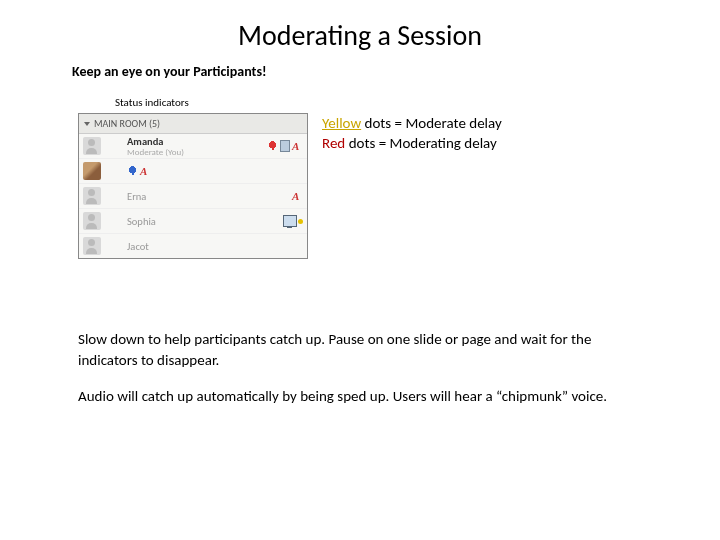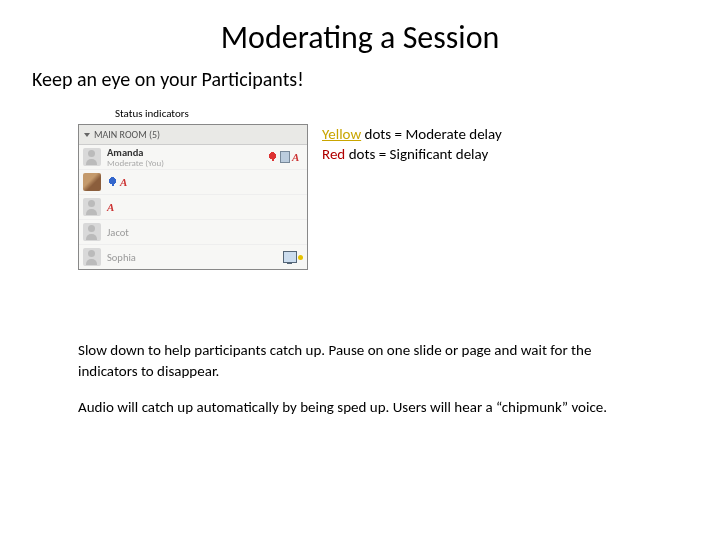--- a/index.html
+++ b/index.html
@@ -6,30 +6,31 @@
     margin: 0;
     padding: 0;
     width: 720px;
     height: 540px;
     font-family: Calibri, Arial, sans-serif;
     background: #fff;
     color: #000;
     position: relative;
   }
   .title {
-    font-size: 32px;
+    font-size: 28px;
     text-align: center;
     margin-top: 18px;
     margin-bottom: 10px;
     font-weight: 400;
   }
   .subtitle {
-    font-size: 20px;
-    margin-left: 32px;
+    font-size: 14px;
+    margin-left: 72px;
     margin-bottom: 16px;
+    font-weight: bold;
   }
   .status-label {
     font-size: 11px;
     margin-left: 115px;
     margin-bottom: 4px;
   }
   .content-row {
     display: flex;
     flex-direction: row;
     align-items: flex-start;
@@ -58,20 +59,21 @@
     border-bottom: 3px solid transparent;
     margin-right: 5px;
     transform: rotate(90deg);
   }
   .row {
     display: flex;
     align-items: center;
     padding: 2px 4px;
     border-bottom: 1px solid #eee;
     min-height: 20px;
+    gap: 20px;
   }
   .row:last-child { border-bottom: none; }
   .avatar {
     width: 18px;
     height: 18px;
     border-radius: 2px;
     margin-right: 6px;
     flex-shrink: 0;
   }
   .avatar.generic {
@@ -207,50 +209,53 @@
         </div>
         <div class="row">
           <div class="avatar photo"></div>
           <div class="icons">
             <span class="ic mic-blue"></span>
             <span class="ic a-red">A</span>
           </div>
         </div>
         <div class="row">
           <div class="avatar generic"></div>
+          <div class="name-block">
+            <div class="p-name dim">Erna</div>
+          </div>
           <div class="icons">
             <span class="ic a-red">A</span>
           </div>
-        </div>
-        <div class="row">
-          <div class="avatar generic"></div>
-          <div class="name-block">
-            <div class="p-name dim">Jacot</div>
-          </div>
-          <div class="icons"></div>
         </div>
         <div class="row">
           <div class="avatar generic"></div>
           <div class="name-block">
             <div class="p-name dim">Sophia</div>
           </div>
           <div class="icons">
             <span style="display: inline-flex; align-items: center;">
               <span class="ic monitor"></span>
               <span class="dot-y"></span>
             </span>
           </div>
+        </div>
+        <div class="row">
+          <div class="avatar generic"></div>
+          <div class="name-block">
+            <div class="p-name dim">Jacot</div>
+          </div>
+          <div class="icons"></div>
         </div>
       </div>
   </div>
 
   <div class="legend">
     <div>
       <span class="yellow-word">Yellow</span><span> dots = Moderate delay</span>
     </div>
     <div>
-      <span class="red-word">Red</span><span> dots = Significant delay</span>
+      <span class="red-word">Red</span><span> dots = Moderating delay</span>
     </div>
   </div>
 </div>
 
 <div class="body-text para1">Slow down to help participants catch up.  Pause on one slide or page and wait for the indicators to disappear.</div>
 <div class="body-text para2">Audio will catch up automatically by being sped up.  Users will hear a “chipmunk” voice.</div>
 
 </body></html>

